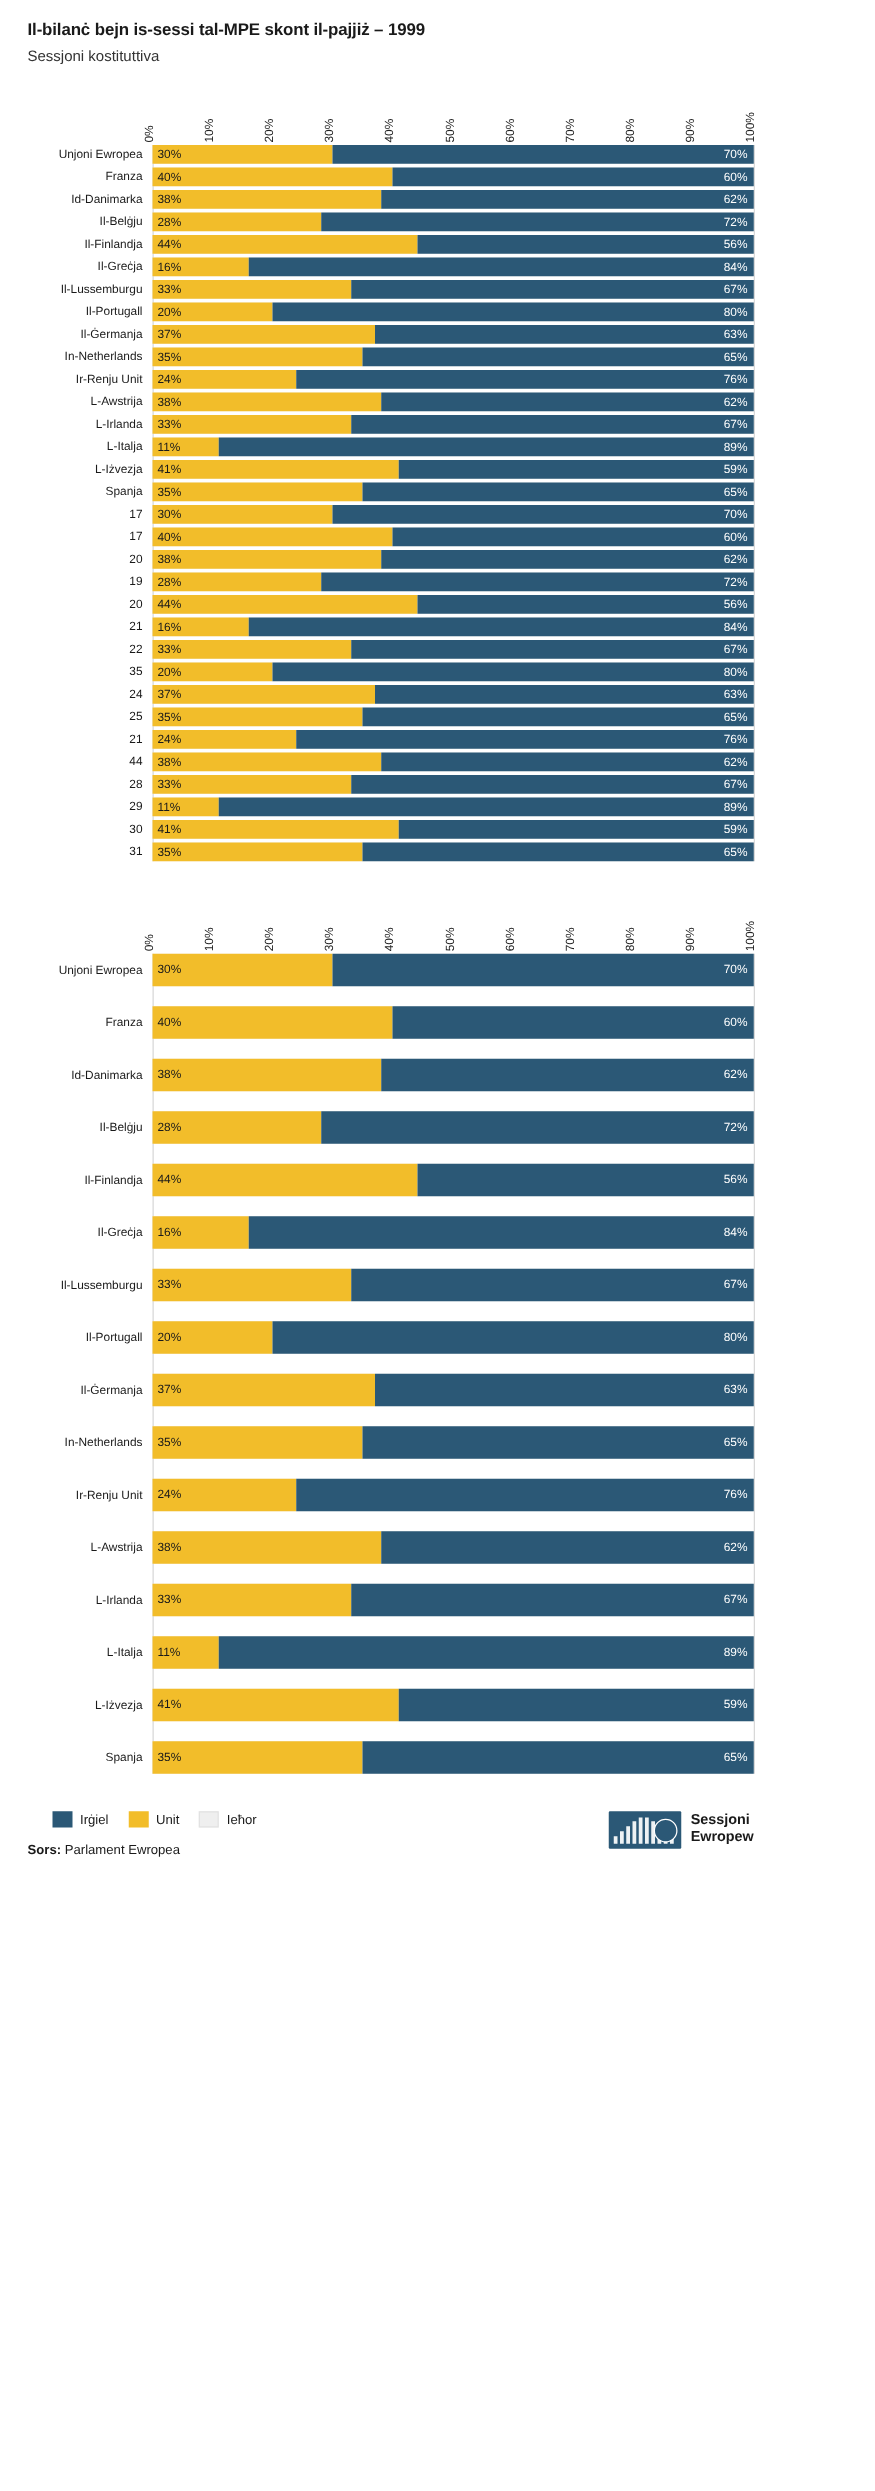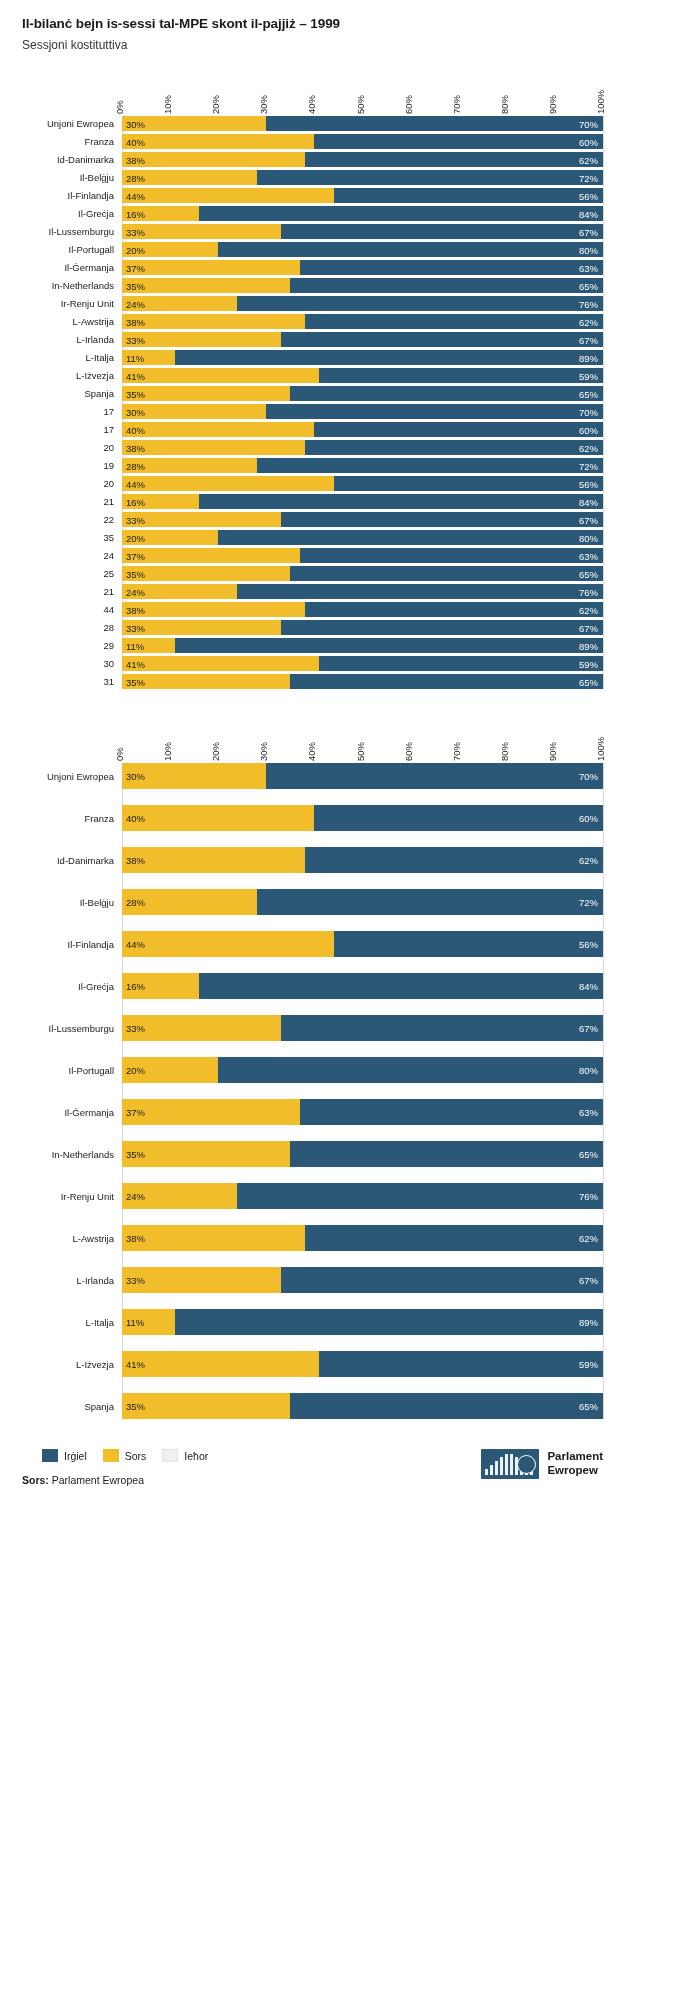--- a/index.html
+++ b/index.html
@@ -816,21 +816,21 @@
 
   <div class="footer">
     <div class="footer-left">
       <div class="legend">
         <div class="legend-item">
           <span class="swatch sw-blue"></span>
           <span>Irġiel</span>
         </div>
         <div class="legend-item">
           <span class="swatch sw-yellow"></span>
-          <span>Sors</span>
+          <span>Unit</span>
         </div>
         <div class="legend-item">
           <span class="swatch sw-grey"></span>
           <span>Ieħor</span>
         </div>
       </div>
       <div class="source">
         <b>Sors:</b>
         <span>Parlament Ewropea</span>
       </div>
@@ -845,19 +845,19 @@
           <span class="b" style="left:20px; height:21px;"></span>
           <span class="b" style="left:25px; height:21px;"></span>
           <span class="b" style="left:30px; height:18px;"></span>
           <span class="b" style="left:35px; height:14px;"></span>
           <span class="b" style="left:40px; height:10px;"></span>
           <span class="b" style="left:45px; height:6px;"></span>
         </div>
         <div class="circle"></div>
       </div>
       <div class="brand-text">
-        <div>Parlament</div>
+        <div>Sessjoni</div>
         <div>Ewropew</div>
       </div>
     </div>
   </div>
 
 </div>
 
 </body></html>

